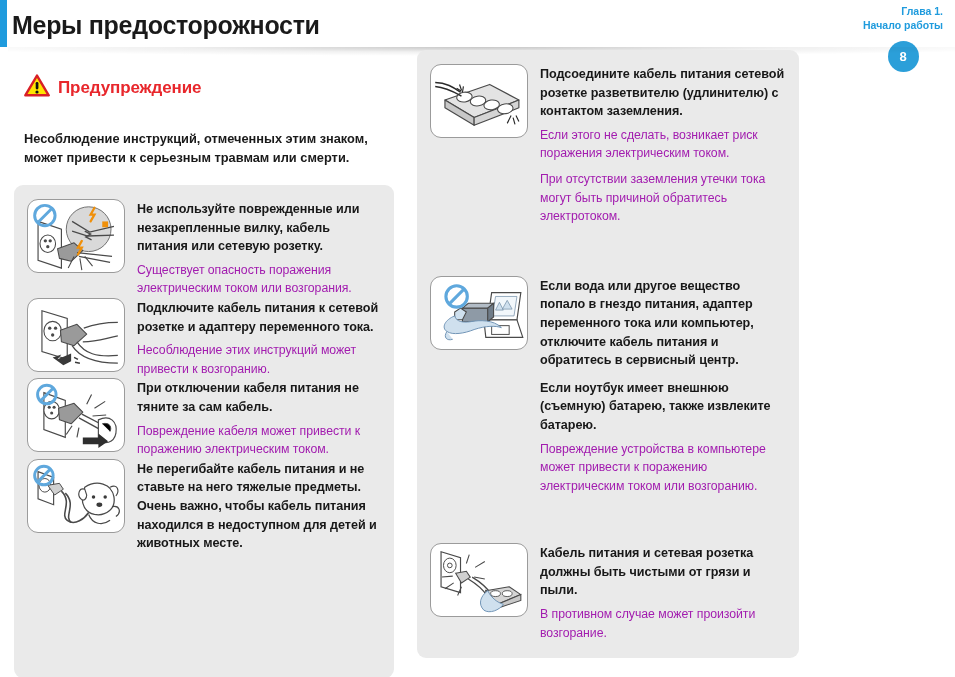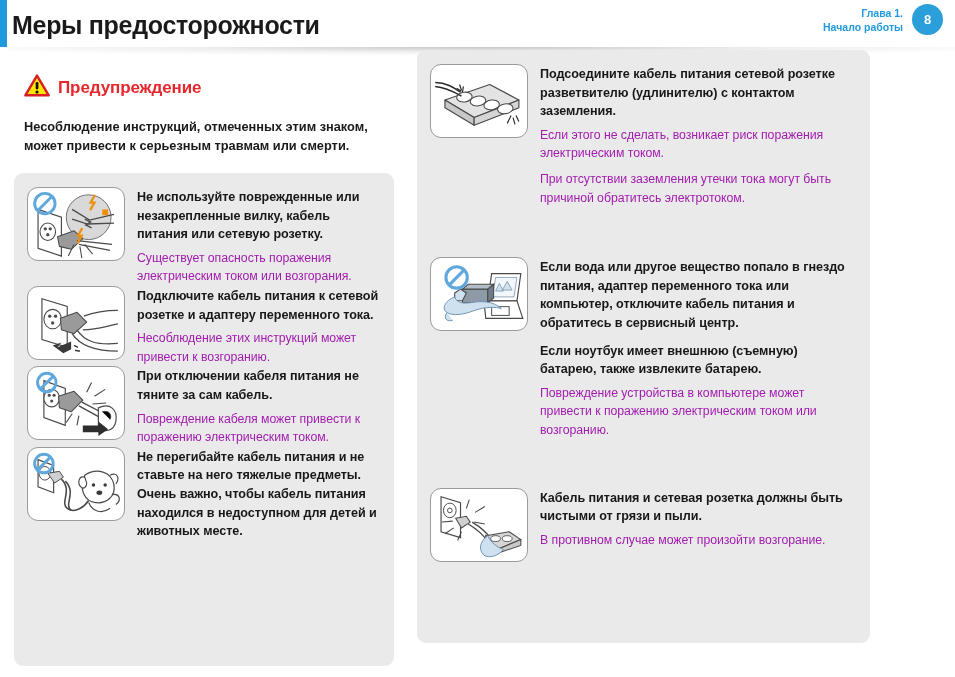--- a/index.html
+++ b/index.html
@@ -53,20 +53,21 @@
     letter-spacing: -0.3px;
     line-height: 1;
   }
   .header-right {
     position: absolute;
     right: 12px;
     top: 4px;
     display: flex;
     align-items: center;
     gap: 9px;
+    flex-direction: column;
   }
   .chapter-lines {
     text-align: right;
     color: #1f9bdd;
     font-size: 10.5px;
     font-weight: bold;
     line-height: 14px;
   }
   .page-badge {
     width: 31px;
@@ -82,37 +83,37 @@
   }
 
   
   .content {
     position: relative;
     display: flex;
     gap: 23px;
     padding: 24px 14px 0 14px;
   }
   .col-left  { width: 380px; }
-  .col-right { width: 453px; }
+  .col-right { width: 382px; }
 
   
   .warn-head {
     display: flex;
     align-items: center;
     gap: 8px;
     margin: 0 0 2px 10px;
   }
   .warn-title {
     color: #e8272c;
     font-size: 17px;
     font-weight: bold;
     letter-spacing: -0.1px;
   }
   .warn-sub {
-    margin: 16px 0 0 10px;
+    margin: 28px 0 0 10px;
     font-size: 12.8px;
     font-weight: bold;
     color: #1a1a1a;
     line-height: 19px;
     max-width: 430px;
   }
 
   
   .panel {
     background: #eaeaea;

